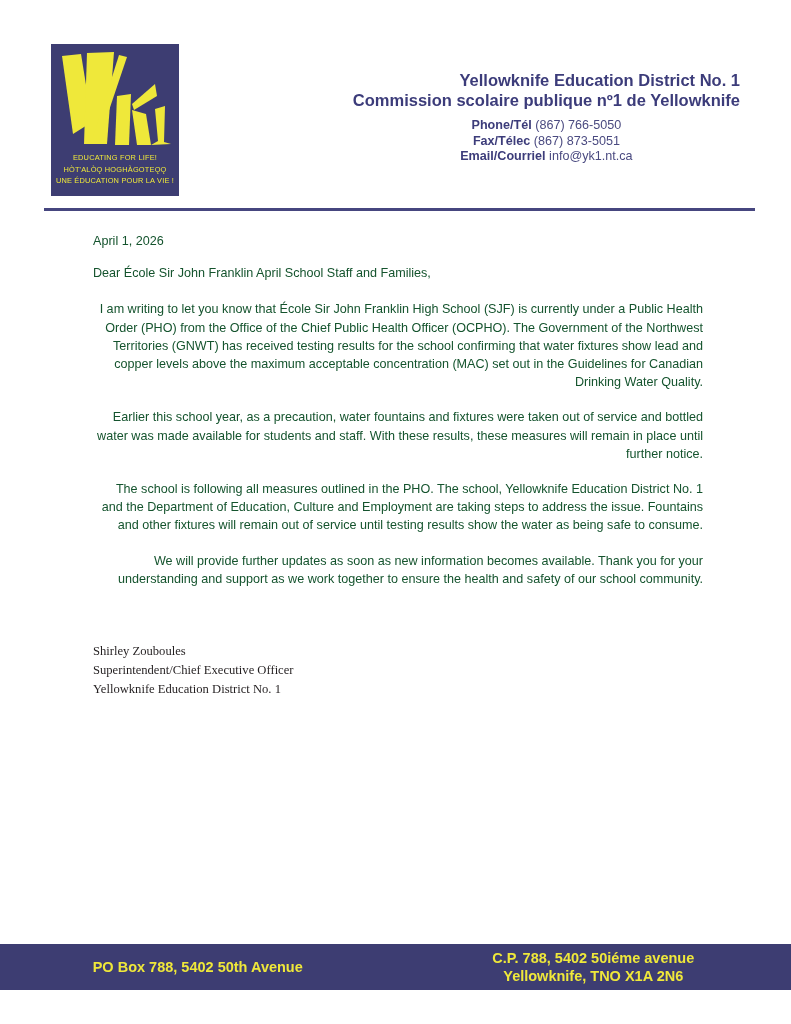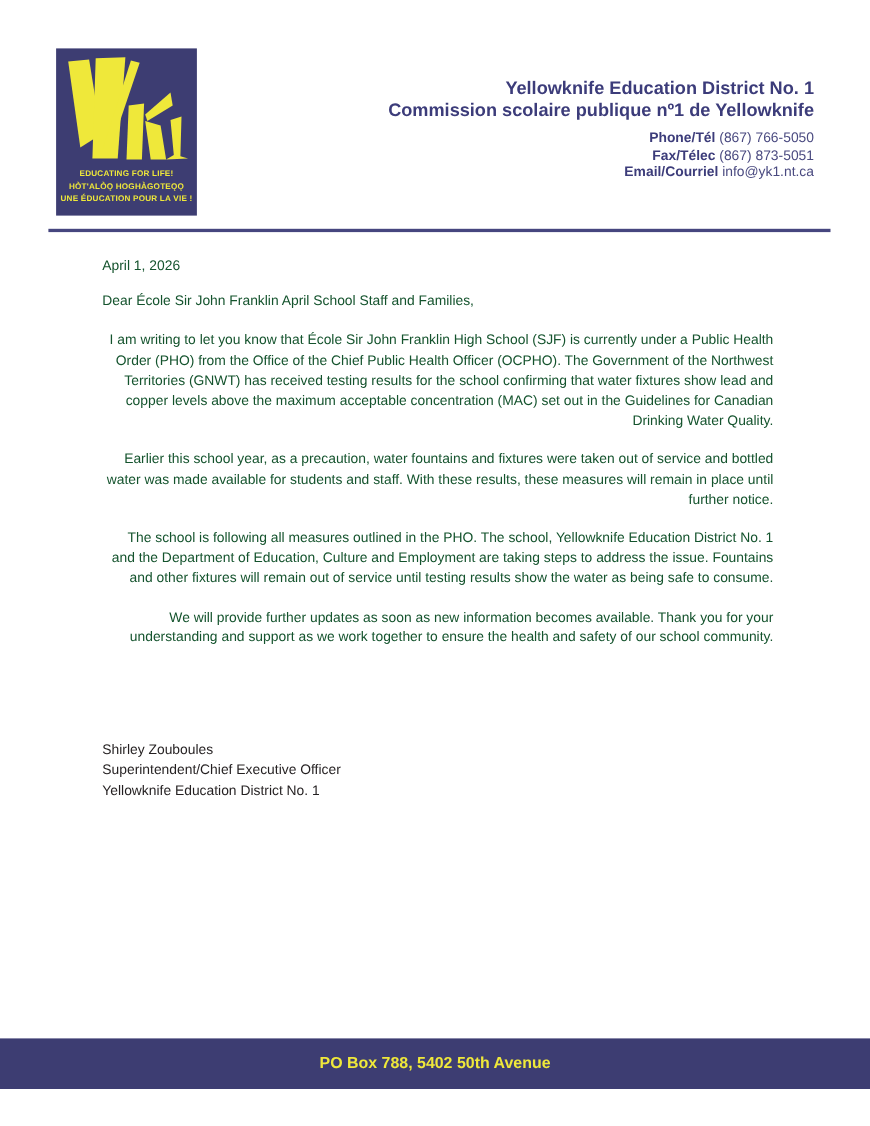--- a/index.html
+++ b/index.html
@@ -38,21 +38,21 @@
     height: 112px;
   }
   .logo-tagline {
     position: absolute;
     left: 0;
     right: 0;
     top: 108px;
     text-align: center;
     color: #efe83a;
     font-family: "Liberation Sans", sans-serif;
-    font-weight: bold;
+    font-weight: normal;
     font-size: 7.4px;
     line-height: 11.5px;
     letter-spacing: 0.2px;
   }
   .logo-tagline div {
     white-space: nowrap;
   }
 
   .header-text {
     position: absolute;
@@ -68,20 +68,21 @@
     line-height: 20px;
     white-space: nowrap;
   }
   .contact-lines {
     margin-top: 8px;
     color: #3c3c7a;
     font-family: "Liberation Sans", sans-serif;
     font-size: 12.6px;
     line-height: 15.5px;
     white-space: nowrap;
+    text-align: center;
   }
   .contact-lines .lbl {
     font-weight: bold;
   }
   .contact-lines .val {
     font-weight: normal;
     color: #4a4a80;
   }
 
   .header-rule {
@@ -111,23 +112,23 @@
     margin: 0 0 18px 0;
   }
   .letter-para {
     margin: 0 0 17px 0;
     text-align: right;
   }
 
   .signature-block {
     position: absolute;
     left: 93px;
-    top: 672px;
+    top: 642px;
     color: #231f20;
-    font-family: Liberation Sans, sans-serif;
+    font-family: Liberation Serif, serif;
     font-size: 12.6px;
     line-height: 19px;
   }
   .signature-block div {
     white-space: nowrap;
   }
 
   
   .footer-bar {
     position: absolute;
@@ -215,13 +216,17 @@
 <div class="signature-block">
   <div>Shirley Zouboules</div>
   <div>Superintendent/Chief Executive Officer</div>
   <div>Yellowknife Education District No. 1</div>
 </div>
 
 <div class="footer-bar">
   <div class="footer-col">
     <div>PO Box 788, 5402 50th Avenue</div>
   </div>
+  <div class="footer-col">
+    <div>C.P. 788, 5402 50iéme avenue</div>
+    <div>Yellowknife, TNO  X1A 2N6</div>
+  </div>
 </div>
 
 </body></html>

